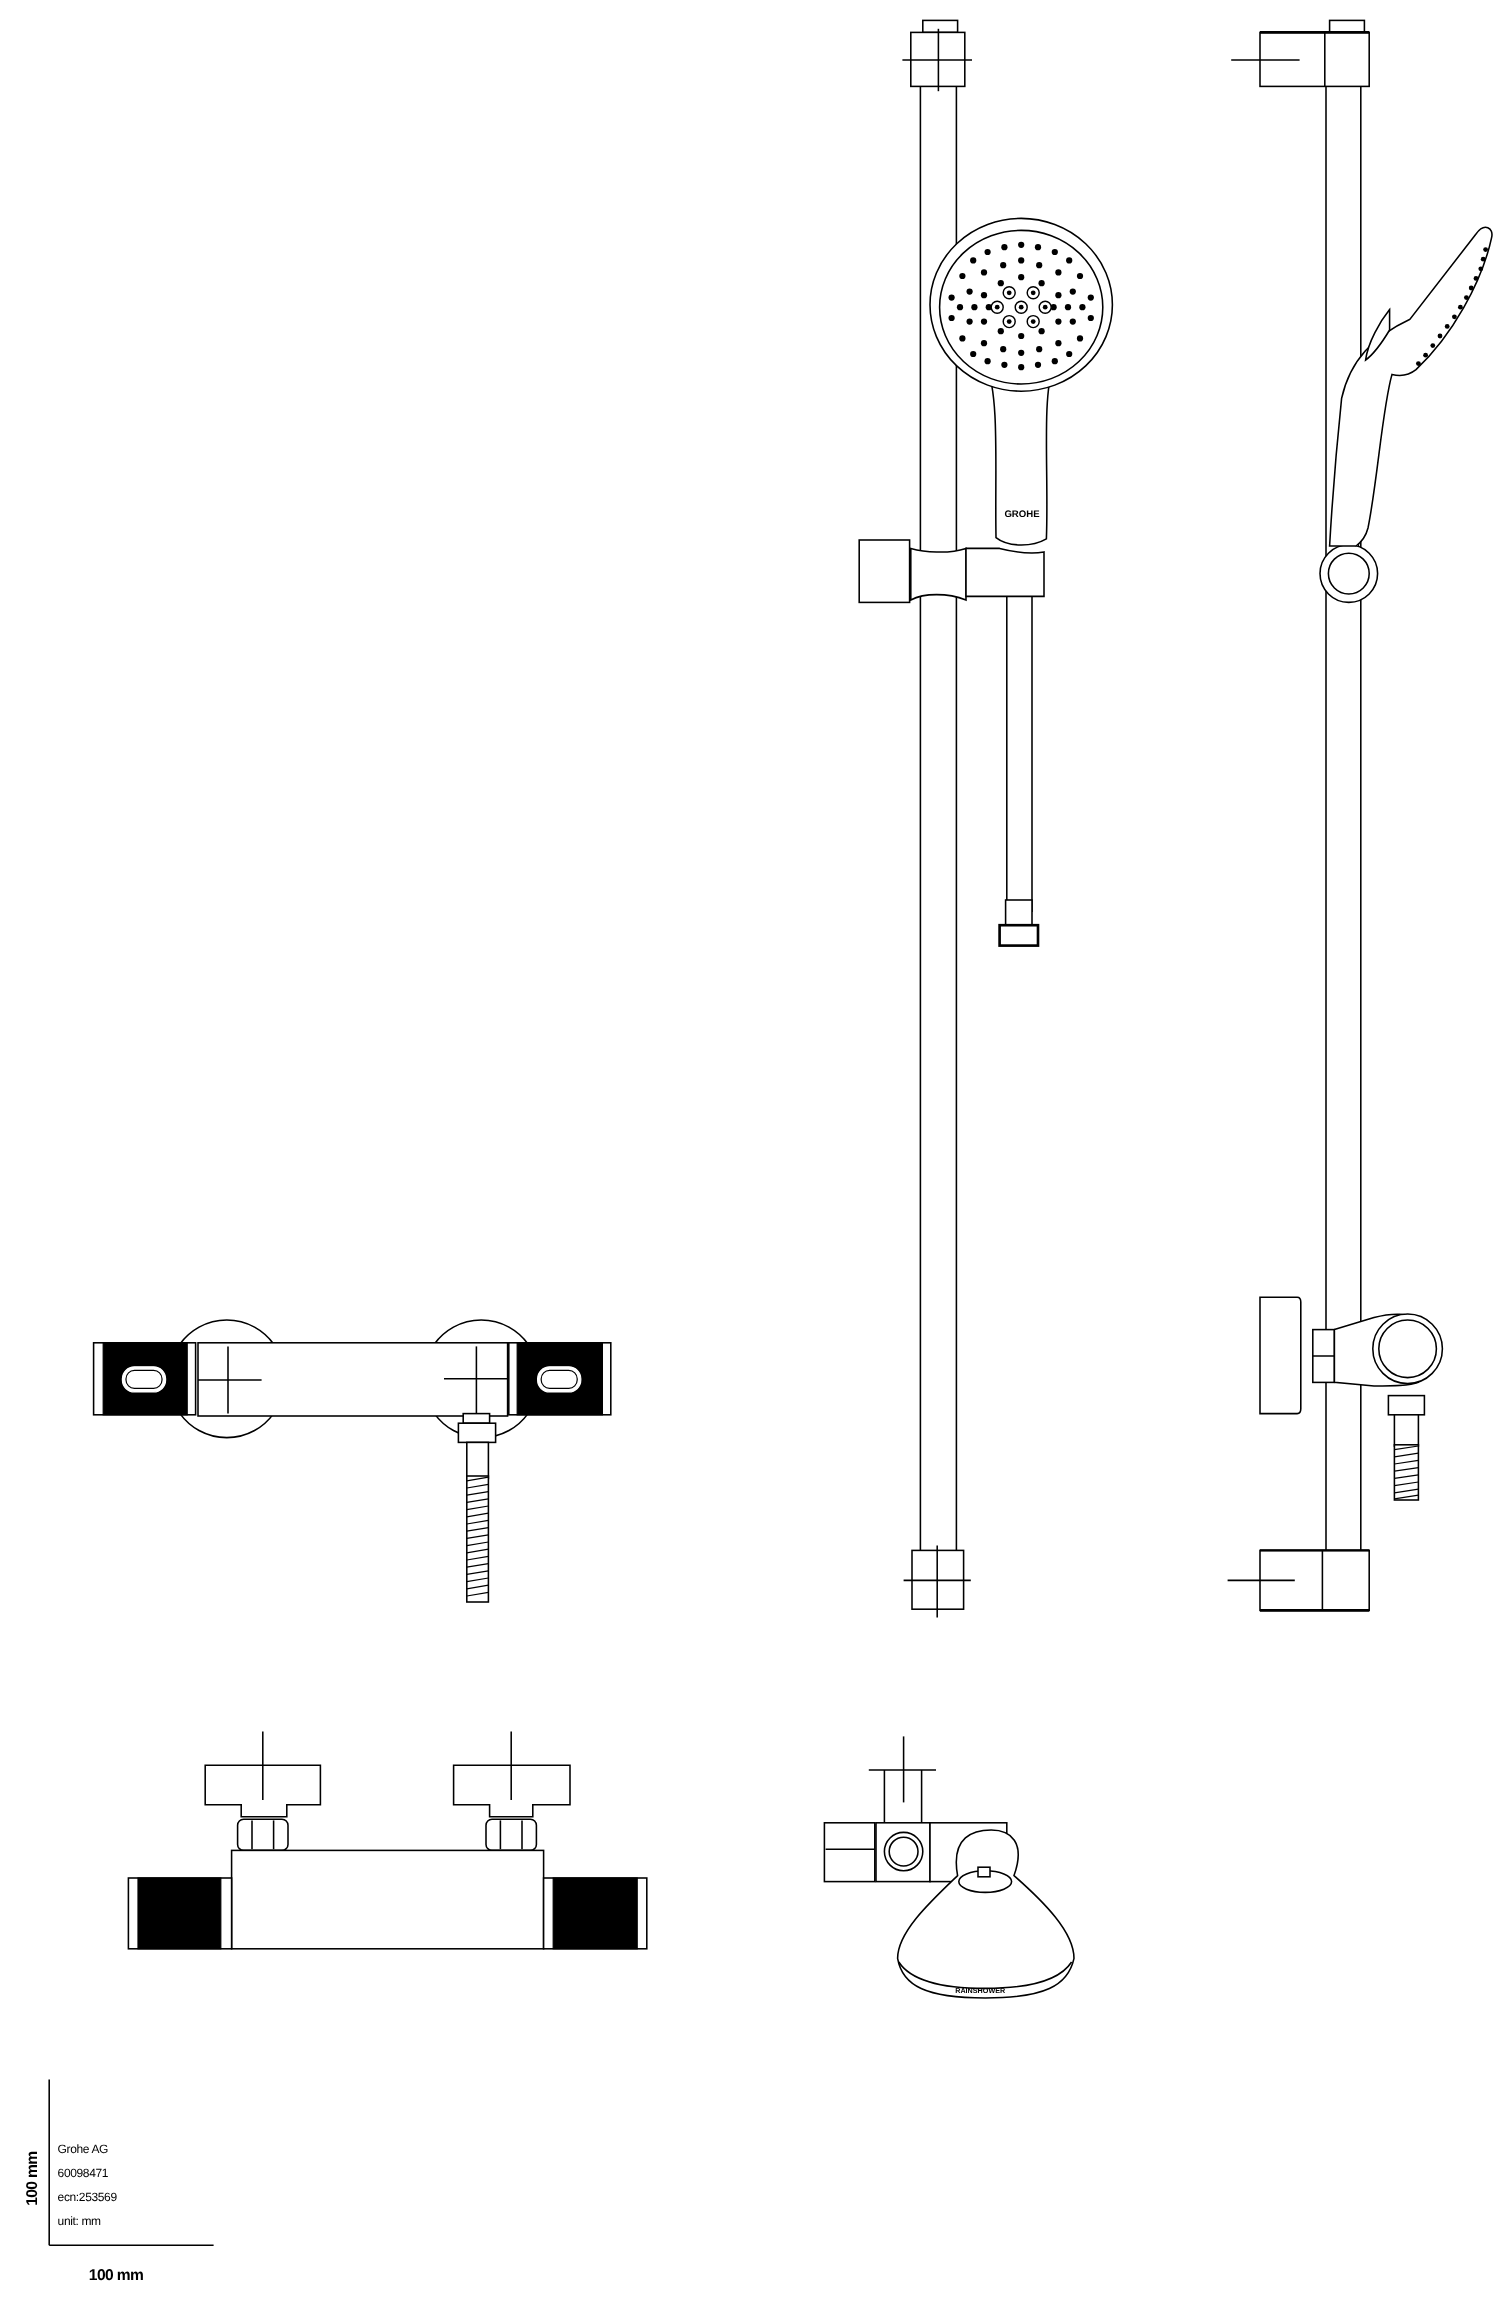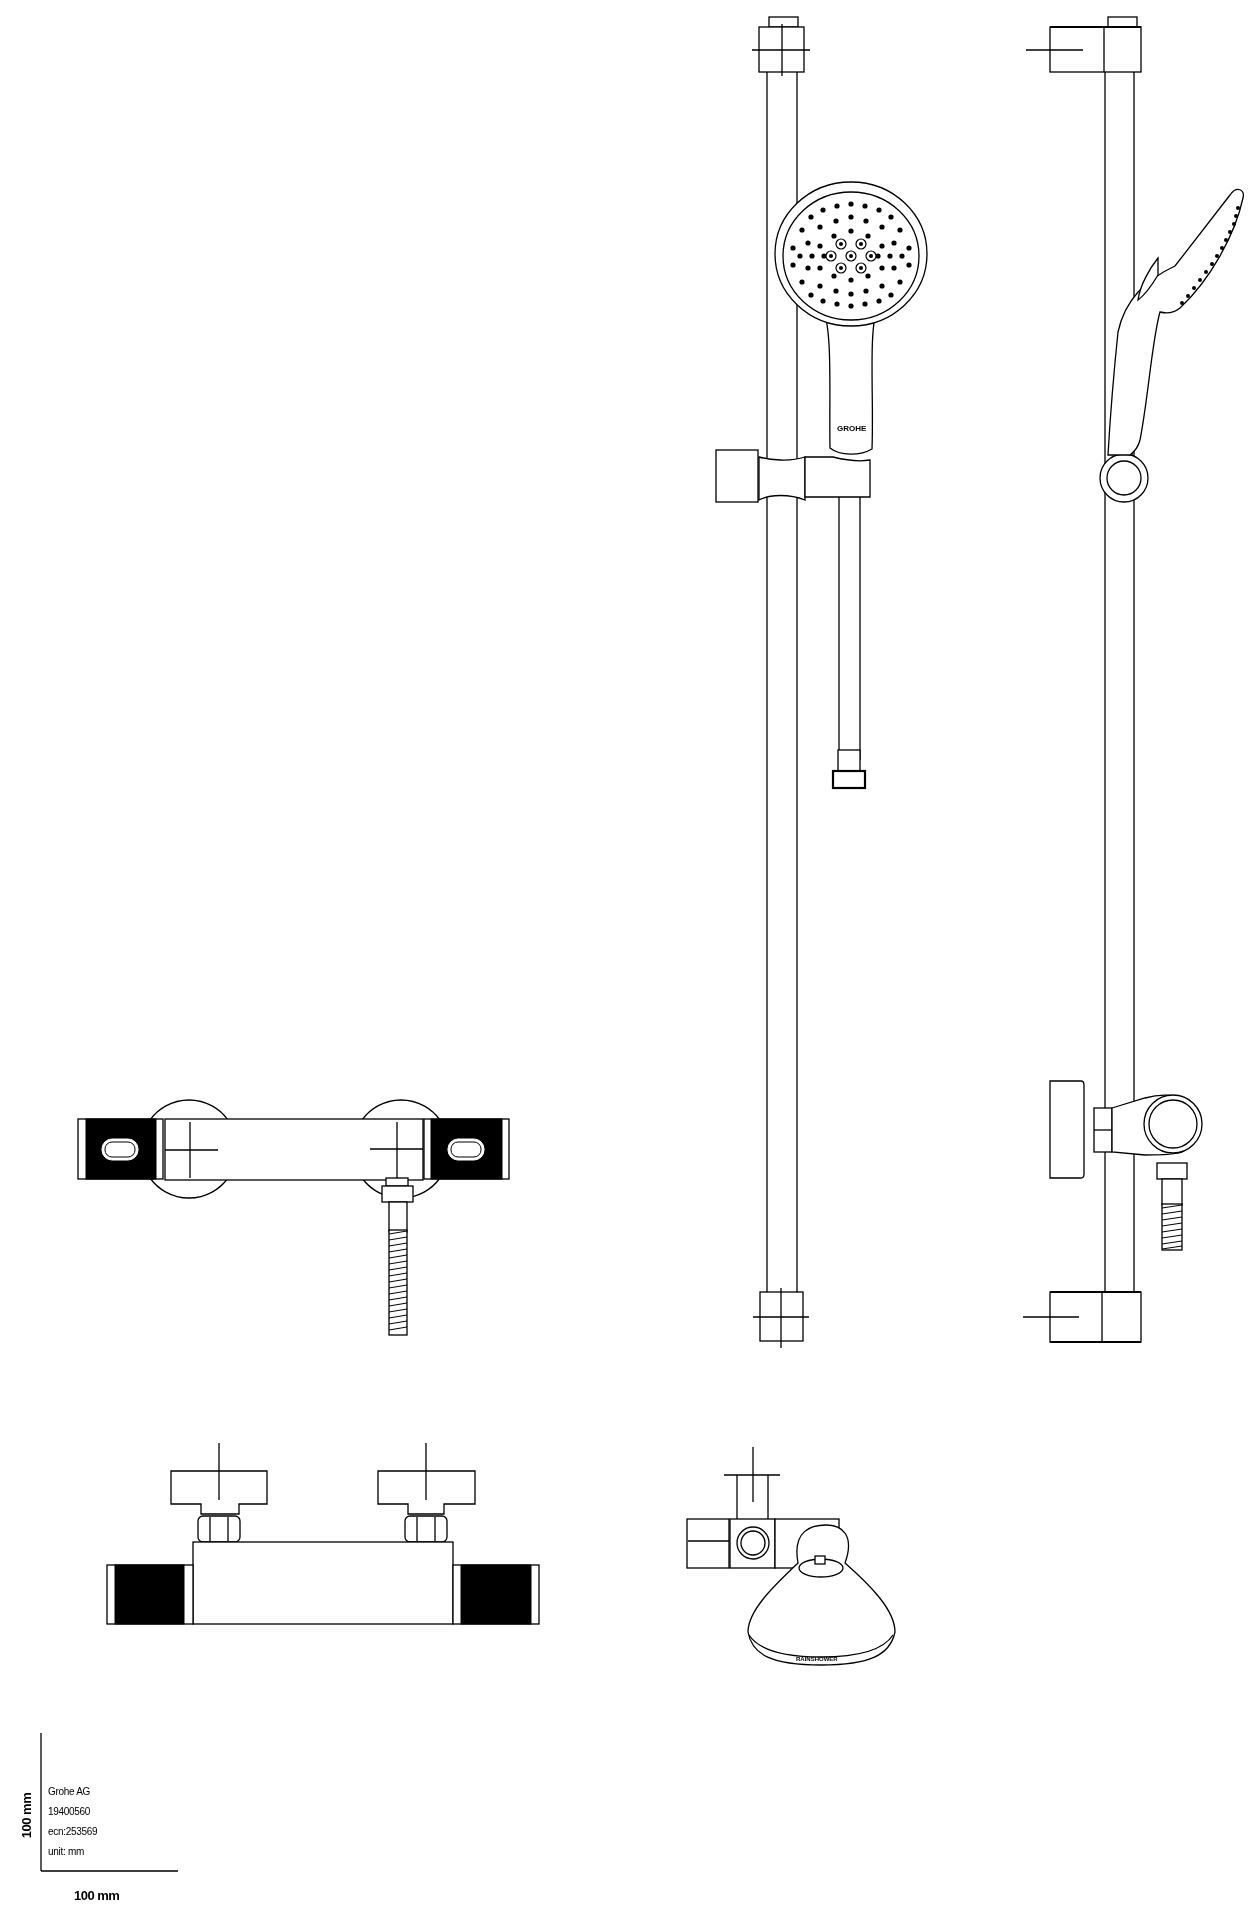--- a/index.html
+++ b/index.html
@@ -272,19 +272,19 @@
   </g>
 
   <g>
     <line class="ln" x1="41" y1="1733" x2="41" y2="1871"></line>
     <line class="ln" x1="41" y1="1871" x2="178" y2="1871"></line>
   </g>
 </svg>
 
 <div class="legend-text" style="left:48px;top:1782px;">
   <div>Grohe AG</div>
-  <div>19400560</div>
+  <div>60098471</div>
   <div>ecn:253569</div>
   <div>unit: mm</div>
 </div>
 
 <div class="scale-label" style="left:-4px;top:1808px;transform:rotate(-90deg);transform-origin:center;width:60px;text-align:center;">100 mm</div>
 <div class="scale-label" style="left:74px;top:1888px;">100 mm</div>
 
 </body></html>

